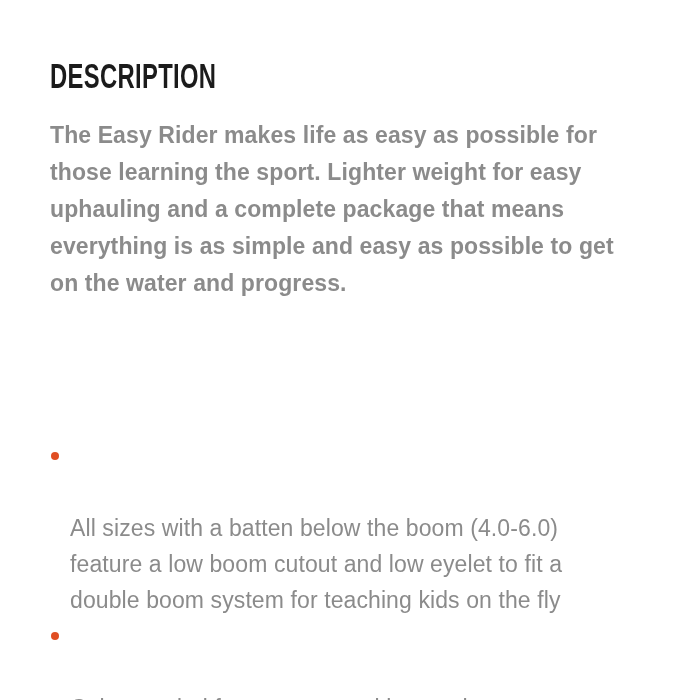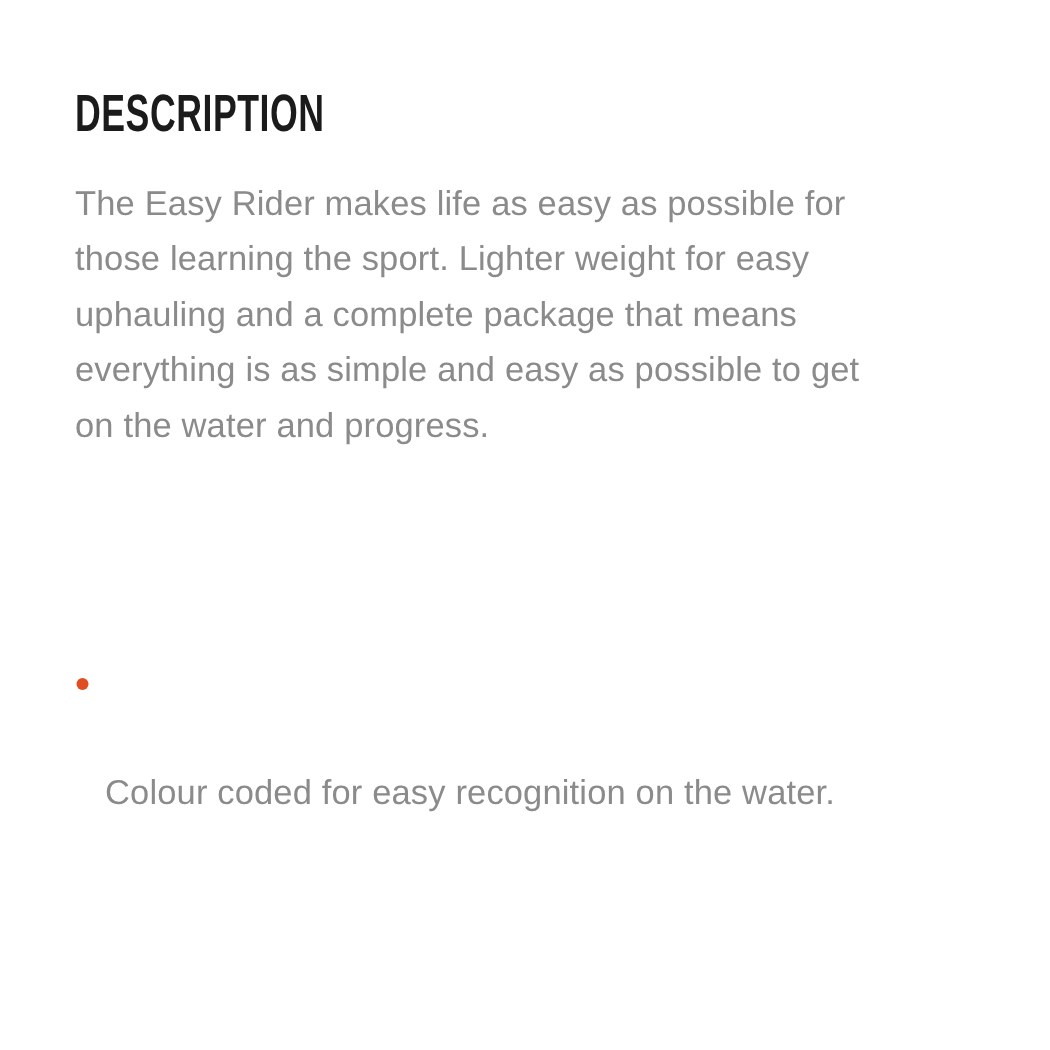--- a/index.html
+++ b/index.html
@@ -40,20 +40,21 @@
     position: absolute;
     left: 50px;
     top: 117px;
     width: 624px;
     margin: 0;
     font-size: 23px;
     line-height: 37px;
     color: #8b8b8b;
     white-space: pre-line;
     letter-spacing: 0.1px;
+    font-weight: bold;
   }
 
   .features-list {
     position: absolute;
     left: 50px;
     top: 438px;
     width: 624px;
     margin: 0;
     padding: 0;
     list-style: none;
@@ -89,18 +90,24 @@
   <p class="body-text">The Easy Rider makes life as easy as possible for
 those learning the sport. Lighter weight for easy
 uphauling and a complete package that means
 everything is as simple and easy as possible to get
 on the water and progress.</p>
 
 
   <ul class="features-list">
     <li class="feature-item">
       <span class="bullet-dot"></span>
+      <span>All sizes with a batten below the boom (4.0-6.0)
+feature a low boom cutout and low eyelet to fit a
+double boom system for teaching kids on the fly</span>
+    </li>
+    <li class="feature-item">
+      <span class="bullet-dot"></span>
       <span>Colour coded for easy recognition on the water.</span>
     </li>
 
   </ul>
 
 </div>
 
 </body></html>

